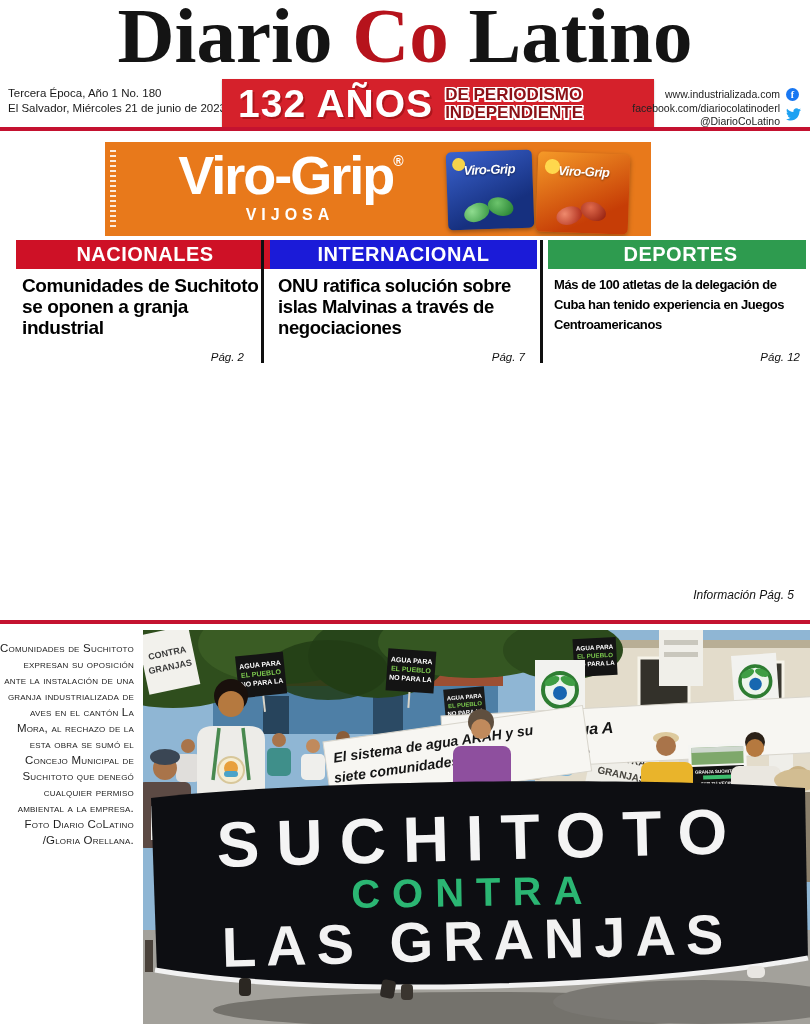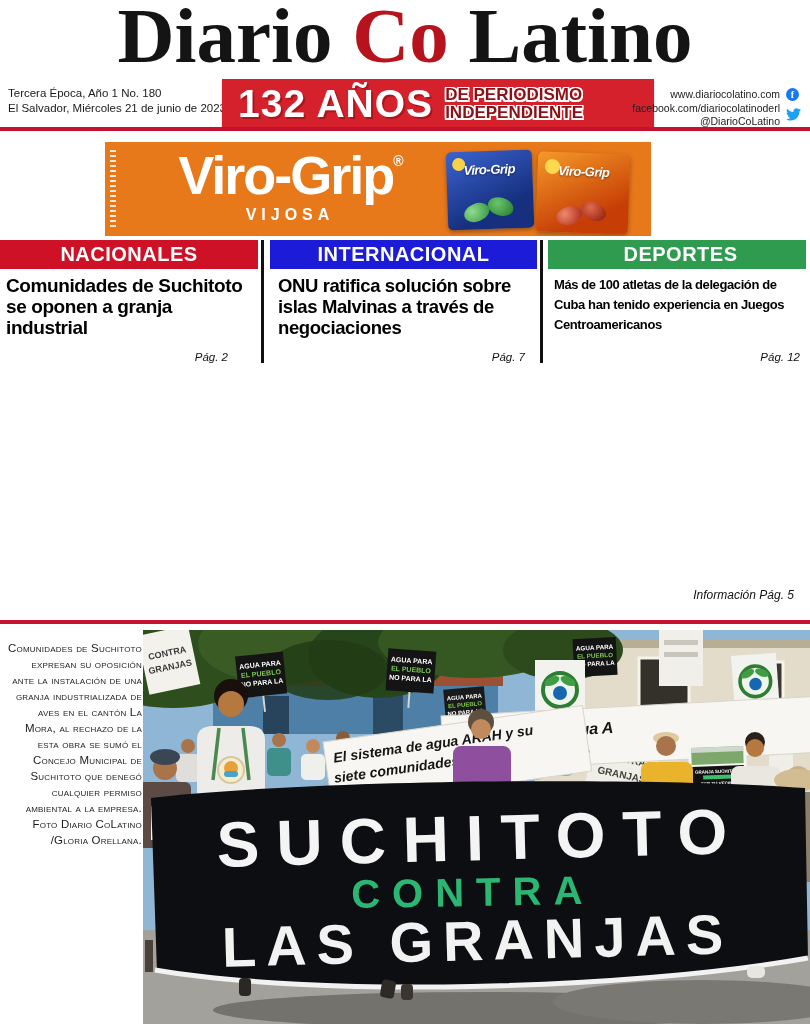--- a/index.html
+++ b/index.html
@@ -45,21 +45,21 @@
     background:linear-gradient(155deg,#f59a28 0%,#c63d06 75%);box-shadow:0 2px 5px rgba(0,0,0,.35);}
   .packet-orange .sunmoon{position:absolute;left:7px;top:7px;width:15px;height:15px;border-radius:50%;background:#ffd84d;}
   .capsule{position:absolute;width:26px;height:18px;border-radius:50%;}
   .cap-green1{left:16px;bottom:8px;transform:rotate(-20deg);background:radial-gradient(circle at 35% 35%,#8fdc8f,#2e8f3a);}
   .cap-green2{left:40px;bottom:13px;transform:rotate(18deg);background:radial-gradient(circle at 35% 35%,#6cc46c,#1f7a2c);}
   .cap-red1{left:20px;bottom:8px;transform:rotate(-18deg);background:radial-gradient(circle at 35% 35%,#ef8a6d,#a5200f);}
   .cap-red2{left:44px;bottom:13px;transform:rotate(20deg);background:radial-gradient(circle at 35% 35%,#e06a4c,#8c1808);}
 
   
   .teaser{position:absolute;top:240px;height:125px;}
-  .t1{left:0;width:258px;} .t2{left:270px;width:267px;} .t3{left:548px;width:258px;}
+  .t1{left:16px;width:258px;} .t2{left:270px;width:267px;} .t3{left:548px;width:258px;}
   .divider{position:absolute;top:240px;width:3px;height:123px;background:#101010;}
   .d1{left:261px;} .d2{left:540px;}
   .section-bar{height:29px;color:#fff;font-weight:700;font-size:20px;letter-spacing:.5px;
     display:flex;align-items:center;justify-content:center;}
   .bar-red{background:#ce1126;} .bar-blue{background:#1b1bd8;} .bar-green{background:#2e9b4f;padding-left:7px;}
   .blurb{padding:6px 4px 0 6px;font-weight:700;color:#000;letter-spacing:-.4px;}
   .t1 .blurb{font-size:19px;line-height:21px;}
   .t2 .blurb{font-size:18.5px;line-height:21px;padding-left:8px;}
   .t3 .blurb{font-size:13px;line-height:20px;}
   .page-ref{position:absolute;bottom:2px;font-style:italic;font-size:11.5px;color:#111;}
@@ -67,21 +67,21 @@
 
   
   .headline{position:absolute;left:6px;top:374px;right:0;color:#0a0a0a;}
   .hl-line{height:66px;white-space:nowrap;font-weight:700;font-size:62px;letter-spacing:-2px;
     transform:scaleX(.87);transform-origin:left center;-webkit-text-stroke:2.2px #0a0a0a;}
   .info-ref{position:absolute;top:588px;right:16px;font-style:italic;font-size:12px;color:#111;}
   .rule-bottom{position:absolute;top:620px;left:0;width:810px;height:3.5px;background:#c41230;}
 
   
   .caption{position:absolute;left:0;top:640px;width:134px;text-align:right;padding-right:8px;
-    font-size:11.5px;line-height:16px;font-variant:small-caps;letter-spacing:.2px;color:#1c1c1c;padding-left:8px;}
+    font-size:11.5px;line-height:16px;font-variant:small-caps;letter-spacing:.2px;color:#1c1c1c;}
   .photo{position:absolute;left:143px;top:630px;width:667px;height:394px;overflow:hidden;background:#8fb6d4;}
   .photo svg{display:block;}
 </style>
 </head>
 <body>
 
 <div class="page">
 
   <div class="masthead-title"><span>Diario </span><span class="accent">Co</span><span> Latino</span></div>
 
@@ -92,21 +92,21 @@
 
   <div class="anniv">
     <div class="anniv-years">132 AÑOS</div>
     <div class="anniv-sub">
       <div>DE PERIODISMO</div>
       <div>INDEPENDIENTE</div>
     </div>
   </div>
 
   <div class="contact">
-    <div>www.diariocolatino.com</div>
+    <div>www.industrializada.com</div>
     <div>facebook.com/diariocolatinoderl</div>
     <div>@DiarioCoLatino</div>
   </div>
   <div class="social-icons">
     <div class="fb-icon">f</div>
     <svg class="tw-icon" viewBox="0 0 24 20">
       <path fill="#1DA1F2" d="M24 2.4c-.9.4-1.8.7-2.8.8 1-.6 1.8-1.6 2.2-2.7-1 .6-2 1-3.1 1.2C19.4.7 18.1 0 16.7 0c-2.7 0-4.9 2.2-4.9 4.9 0 .4 0 .8.1 1.1C7.7 5.8 4.1 3.8 1.7.9 1.2 1.7 1 2.5 1 3.4c0 1.7.9 3.2 2.2 4.1-.8 0-1.6-.2-2.2-.6v.1c0 2.4 1.7 4.4 3.9 4.8-.4.1-.8.2-1.3.2-.3 0-.6 0-.9-.1.6 2 2.4 3.4 4.6 3.4-1.7 1.3-3.8 2.1-6.1 2.1H0c2.2 1.4 4.8 2.2 7.5 2.2 9 0 14-7.5 14-14v-.6c1-.7 1.8-1.6 2.5-2.6z"></path>
     </svg>
   </div>
 

